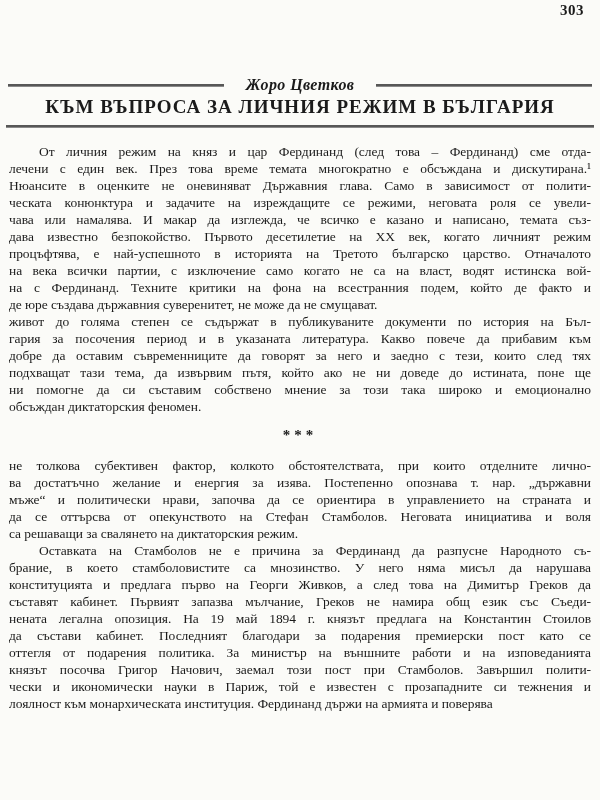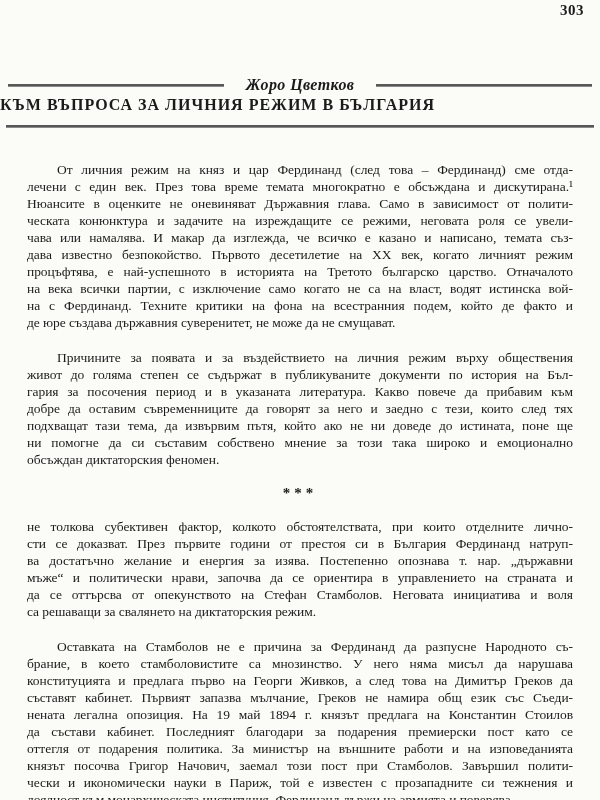--- a/index.html
+++ b/index.html
@@ -47,21 +47,22 @@
     white-space: nowrap;
     padding: 0 22px;
     letter-spacing: 0.4px;
   }
   .title {
     position: absolute;
     top: 96px;
     left: 0;
     right: 0;
     margin: 0;
-    font-size: 16px;
+    text-align: center;
+    font-size: 19px;
     font-weight: bold;
     letter-spacing: 1px;
     white-space: nowrap;
   }
   .title-rule {
     position: absolute;
     top: 125px;
     left: 6px;
     right: 6px;
     height: 2px;
@@ -70,21 +71,21 @@
   }
   .body-text {
     position: absolute;
     top: 143px;
     left: 9px;
     right: 9px;
     font-size: 13.5px;
     line-height: 17px;
     letter-spacing: -0.05px;
   }
-  .para { margin: 18px; }
+  .para { margin: 0; }
   .line {
     text-align: justify;
     text-align-last: justify;
     white-space: normal;
   }
   .line.last { text-align-last: left; }
   .line.first { text-indent: 30px; }
   .separator {
     text-align: center;
     font-weight: bold;
@@ -116,32 +117,30 @@
         <div class="line">Нюансите в оценките не оневиняват Държавния глава. Само в зависимост от полити-</div>
         <div class="line">ческата конюнктура и задачите на изреждащите се режими, неговата роля се увели-</div>
         <div class="line">чава или намалява. И макар да изглежда, че всичко е казано и написано, темата съз-</div>
         <div class="line">дава известно безпокойство. Първото десетилетие на ХХ век, когато личният режим</div>
         <div class="line">процъфтява, е най-успешното в историята на Третото българско царство. Отначалото</div>
         <div class="line">на века всички партии, с изключение само когато не са на власт, водят истинска вой-</div>
         <div class="line">на с Фердинанд. Техните критики на фона на всестранния подем, който де факто и</div>
         <div class="line last">де юре създава държавния суверенитет, не може да не смущават.</div>
       </div>
       <div class="para">
-        <div class="line first">Причините за появата и за въздействието на личния режим върху обществения</div>
         <div class="line">живот до голяма степен се съдържат в публикуваните документи по история на Бъл-</div>
         <div class="line">гария за посочения период и в указаната литература. Какво повече да прибавим към</div>
         <div class="line">добре да оставим съвременниците да говорят за него и заедно с тези, които след тях</div>
         <div class="line">подхващат тази тема, да извървим пътя, който ако не ни доведе до истината, поне ще</div>
         <div class="line">ни помогне да си съставим собствено мнение за този така широко и емоционално</div>
         <div class="line last">обсъждан диктаторския феномен.</div>
       </div>
       <div class="separator">***</div>
       <div class="para">
         <div class="line">не толкова субективен фактор, колкото обстоятелствата, при които отделните лично-</div>
-        <div class="line">сти се доказват. През първите години от престоя си в България Фердинанд натруп-</div>
         <div class="line">ва достатъчно желание и енергия за изява. Постепенно опознава т. нар. „държавни</div>
         <div class="line">мъже“ и политически нрави, започва да се ориентира в управлението на страната и</div>
         <div class="line">да се оттърсва от опекунството на Стефан Стамболов. Неговата инициатива и воля</div>
         <div class="line last">са решаващи за свалянето на диктаторския режим.</div>
       </div>
       <div class="para">
         <div class="line first">Оставката на Стамболов не е причина за Фердинанд да разпусне Народното съ-</div>
         <div class="line">брание, в което стамболовистите са мнозинство. У него няма мисъл да нарушава</div>
         <div class="line">конституцията и предлага първо на Георги Живков, а след това на Димитър Греков да</div>
         <div class="line">съставят кабинет. Първият запазва мълчание, Греков не намира общ език със Съеди-</div>

